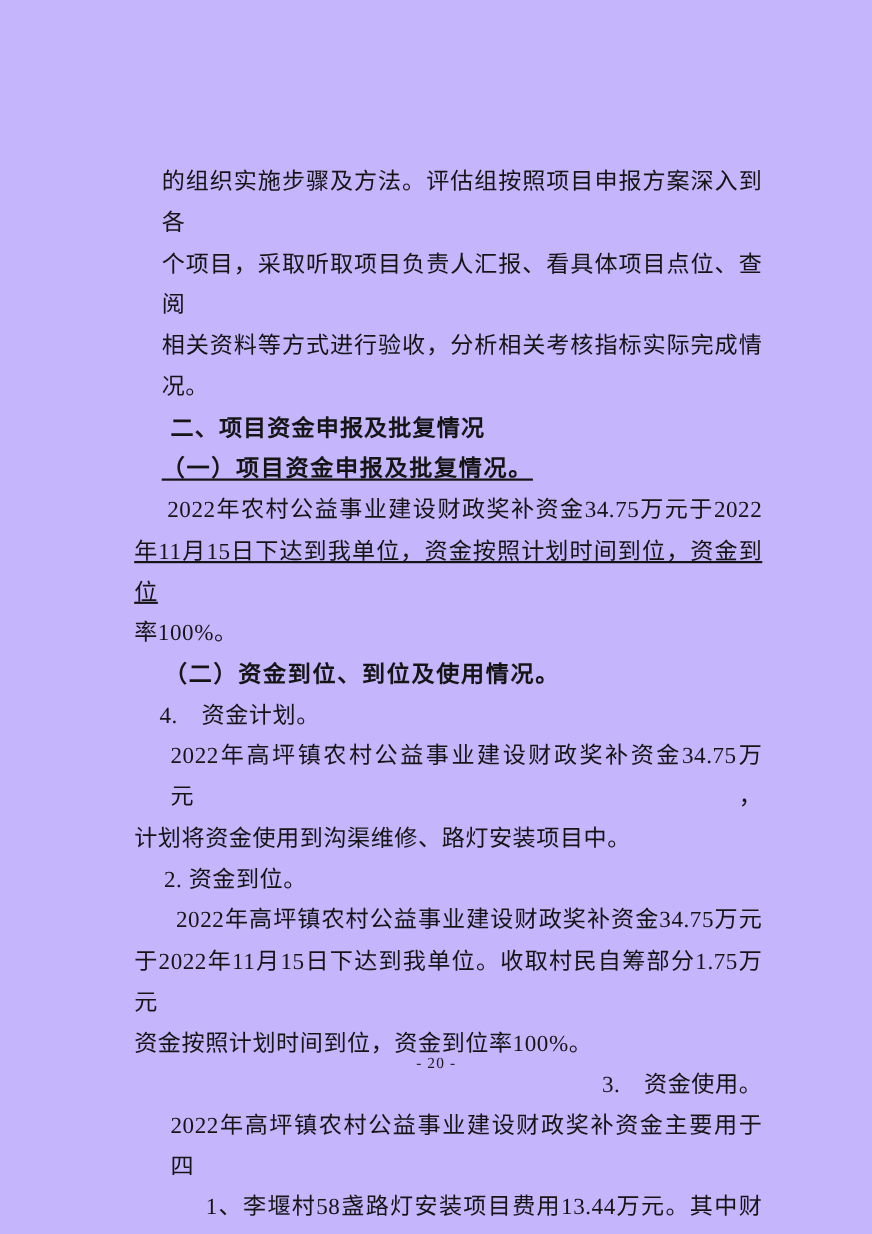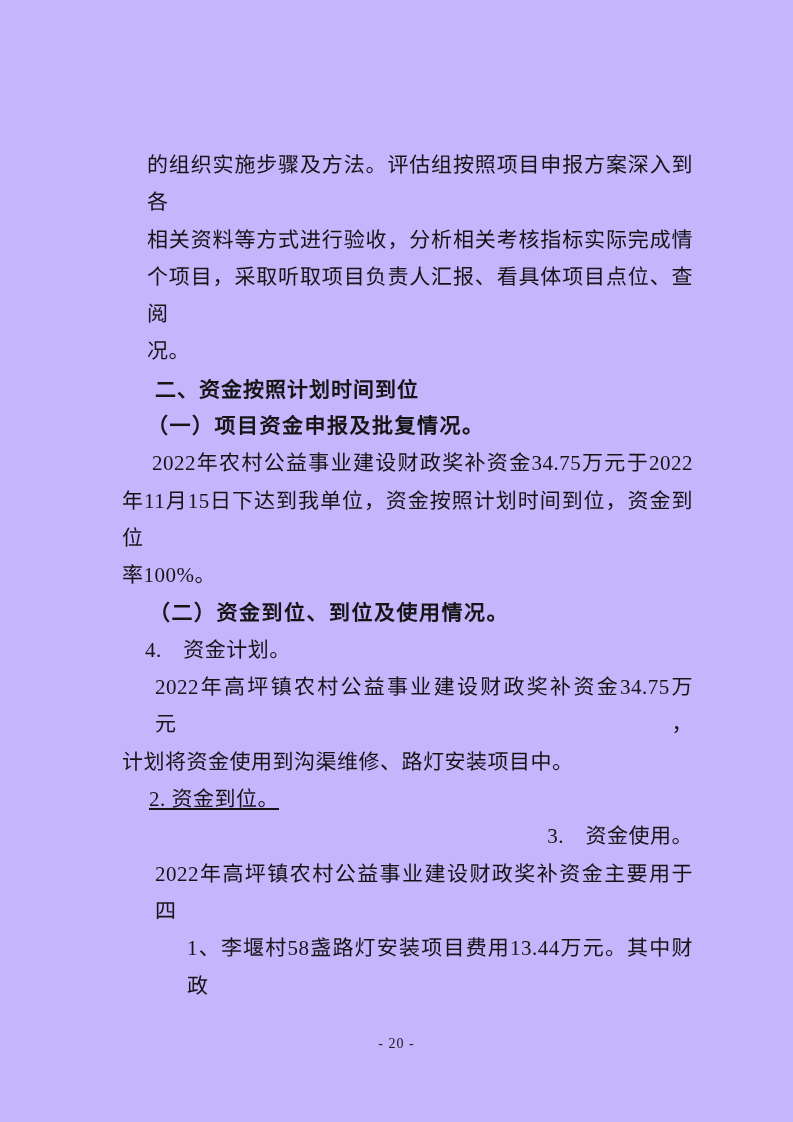--- a/index.html
+++ b/index.html
@@ -38,63 +38,68 @@
     font-weight: 700;
     letter-spacing: 1px;
   }
   .para.heading2 .line {
     font-family: "Liberation Serif", serif;
     font-weight: 700;
     letter-spacing: 1.5px;
   }
   .page-num {
     position: absolute;
-    top: 1036px; left: 0;
+    top: 960px; left: 0;
     width: 793px;
     text-align: center;
     font-size: 14px;
     color: #1a1a1a;
     letter-spacing: 1px;
     font-family: "Liberation Serif", serif;
   }
 </style>
 </head>
 <body>
 
 <div class="page">
   <div class="doc-body">
       <div class="para body">
         <div class="line justify" style="padding-left: 25px;">的组织实施步骤及方法。评估组按照项目申报方案深入到各</div>
+        <div class="line justify" style="padding-left: 25px;">个项目，采取听取项目负责人汇报、看具体项目点位、查阅</div>
         <div class="line justify" style="padding-left: 25px;">相关资料等方式进行验收，分析相关考核指标实际完成情</div>
-        <div class="line justify" style="padding-left: 25px;">个项目，采取听取项目负责人汇报、看具体项目点位、查阅</div>
         <div class="line" style="padding-left: 25px;">况。</div>
       </div>
       <div class="para heading1">
-        <div class="line" style="padding-left: 33px;">二、资金按照计划时间到位</div>
+        <div class="line" style="padding-left: 33px;">二、项目资金申报及批复情况</div>
       </div>
       <div class="para heading2">
-        <div class="line" style="padding-left: 25px;">（一）项目资金申报及批复情况。</div>
+        <div class="line" style="padding-left: 25px; text-decoration: underline;">（一）项目资金申报及批复情况。</div>
       </div>
       <div class="para body">
         <div class="line justify" style="padding-left: 30px;">2022年农村公益事业建设财政奖补资金34.75万元于2022</div>
-        <div class="line justify" style="padding-left: 0px;">年11月15日下达到我单位，资金按照计划时间到位，资金到位</div>
+        <div class="line justify" style="padding-left: 0px; text-decoration: underline;">年11月15日下达到我单位，资金按照计划时间到位，资金到位</div>
         <div class="line" style="padding-left: 0px;">率100%。</div>
       </div>
       <div class="para heading2">
         <div class="line" style="padding-left: 27px;">（二）资金到位、到位及使用情况。</div>
       </div>
       <div class="para body">
         <div class="line" style="padding-left: 23px;">4.　资金计划。</div>
       </div>
       <div class="para body">
         <div class="line justify" style="padding-left: 33px;">2022年高坪镇农村公益事业建设财政奖补资金34.75万元，</div>
         <div class="line" style="padding-left: 0px;">计划将资金使用到沟渠维修、路灯安装项目中。</div>
       </div>
       <div class="para body">
-        <div class="line" style="padding-left: 27px; text-decoration: underline;">2. 资金到位。</div>
+        <div class="line" style="padding-left: 27px;">2. 资金到位。</div>
+      </div>
+      <div class="para body">
+        <div class="line justify" style="padding-left: 38px;">2022年高坪镇农村公益事业建设财政奖补资金34.75万元</div>
+        <div class="line justify" style="padding-left: 0px;">于2022年11月15日下达到我单位。收取村民自筹部分1.75万元</div>
+        <div class="line" style="padding-left: 0px;">资金按照计划时间到位，资金到位率100%。</div>
       </div>
       <div class="para body">
         <div class="line" style="padding-left: 27px; text-align: right;">3.　资金使用。</div>
       </div>
       <div class="para body">
         <div class="line justify" style="padding-left: 33px;">2022年高坪镇农村公益事业建设财政奖补资金主要用于四</div>
       </div>
       <div class="para body">
         <div class="line justify" style="padding-left: 65px;">1、李堰村58盏路灯安装项目费用13.44万元。其中财政</div>
       </div>

